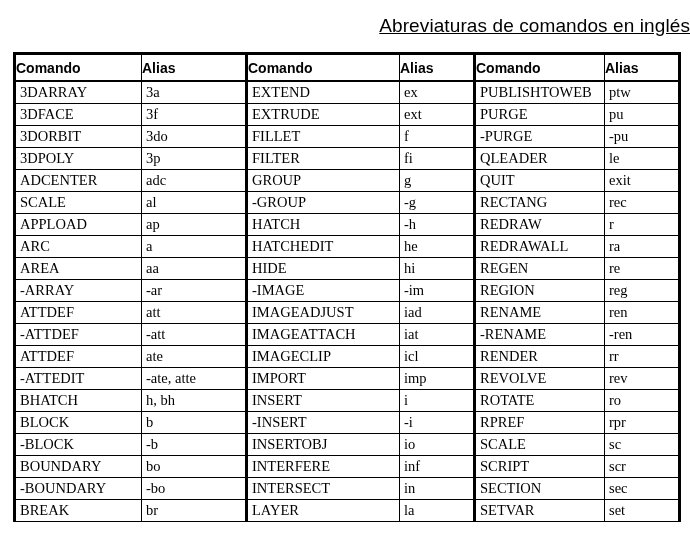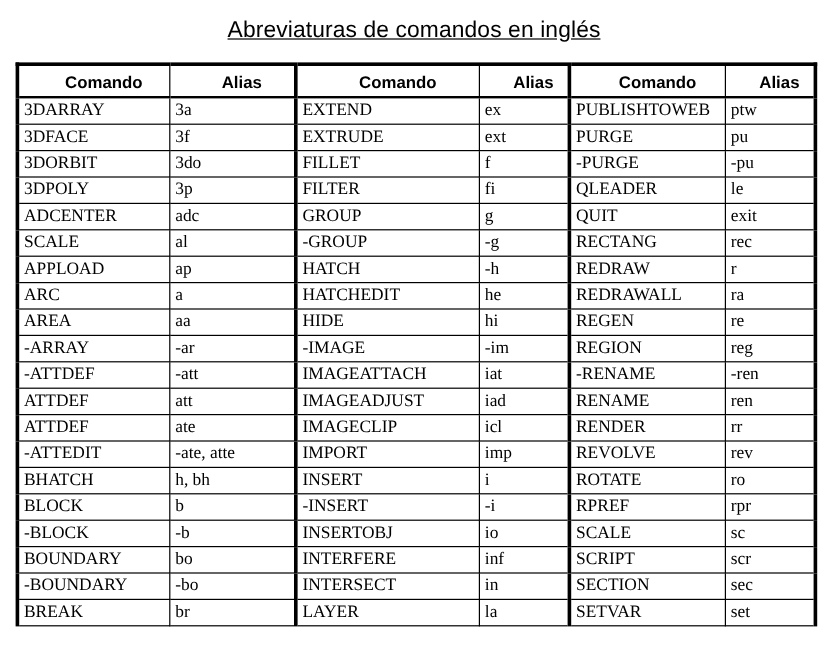--- a/index.html
+++ b/index.html
@@ -8,21 +8,21 @@
     background: #ffffff;
   }
   body {
     width: 690px;
     height: 542px;
     overflow: hidden;
     font-family: "Liberation Serif", serif;
     color: #000000;
   }
   #page-title {
-    text-align: center;
+    text-align: right;
     font-family: "Liberation Sans", sans-serif;
     font-size: 19px;
     font-weight: 400;
     color: #000000;
     text-decoration: underline;
     margin: 0;
     padding-top: 15px;
     letter-spacing: 0.1px;
   }
   #table-wrap {
@@ -48,23 +48,23 @@
     border: 1px solid #000000;
     padding: 0 0 0 4px;
     vertical-align: middle;
     overflow: hidden;
     white-space: nowrap;
   }
   table.alias-table thead th {
     font-family: "Liberation Sans", sans-serif;
     font-weight: bold;
     font-size: 14px;
-    text-align: center;
+    text-align: left;
     height: 25px;
-    padding-left: 16px;
+    padding-left: 0;
     border-bottom: 2px solid #000000;
   }
   table.alias-table tbody td {
     font-family: "Liberation Serif", serif;
     font-size: 14.5px;
     height: 21px;
     line-height: 21px;
   }
   
   table.alias-table thead th.grp-start,
@@ -183,37 +183,37 @@
         </tr>
         <tr>
           <td class="tbl-start">-ARRAY</td>
           <td>-ar</td>
           <td class="grp-start">-IMAGE</td>
           <td>-im</td>
           <td class="grp-start">REGION</td>
           <td class="tbl-end">reg</td>
         </tr>
         <tr>
+          <td class="tbl-start">ATTDEF</td>
+          <td>att</td>
+          <td class="grp-start">IMAGEADJUST</td>
+          <td>iad</td>
+          <td class="grp-start">RENAME</td>
+          <td class="tbl-end">ren</td>
+        </tr>
+        <tr>
           <td class="tbl-start">-ATTDEF</td>
           <td>-att</td>
           <td class="grp-start">IMAGEATTACH</td>
           <td>iat</td>
           <td class="grp-start">-RENAME</td>
           <td class="tbl-end">-ren</td>
         </tr>
         <tr>
           <td class="tbl-start">ATTDEF</td>
-          <td>att</td>
-          <td class="grp-start">IMAGEADJUST</td>
-          <td>iad</td>
-          <td class="grp-start">RENAME</td>
-          <td class="tbl-end">ren</td>
-        </tr>
-        <tr>
-          <td class="tbl-start">ATTDEF</td>
           <td>ate</td>
           <td class="grp-start">IMAGECLIP</td>
           <td>icl</td>
           <td class="grp-start">RENDER</td>
           <td class="tbl-end">rr</td>
         </tr>
         <tr>
           <td class="tbl-start">-ATTEDIT</td>
           <td>-ate, atte</td>
           <td class="grp-start">IMPORT</td>

